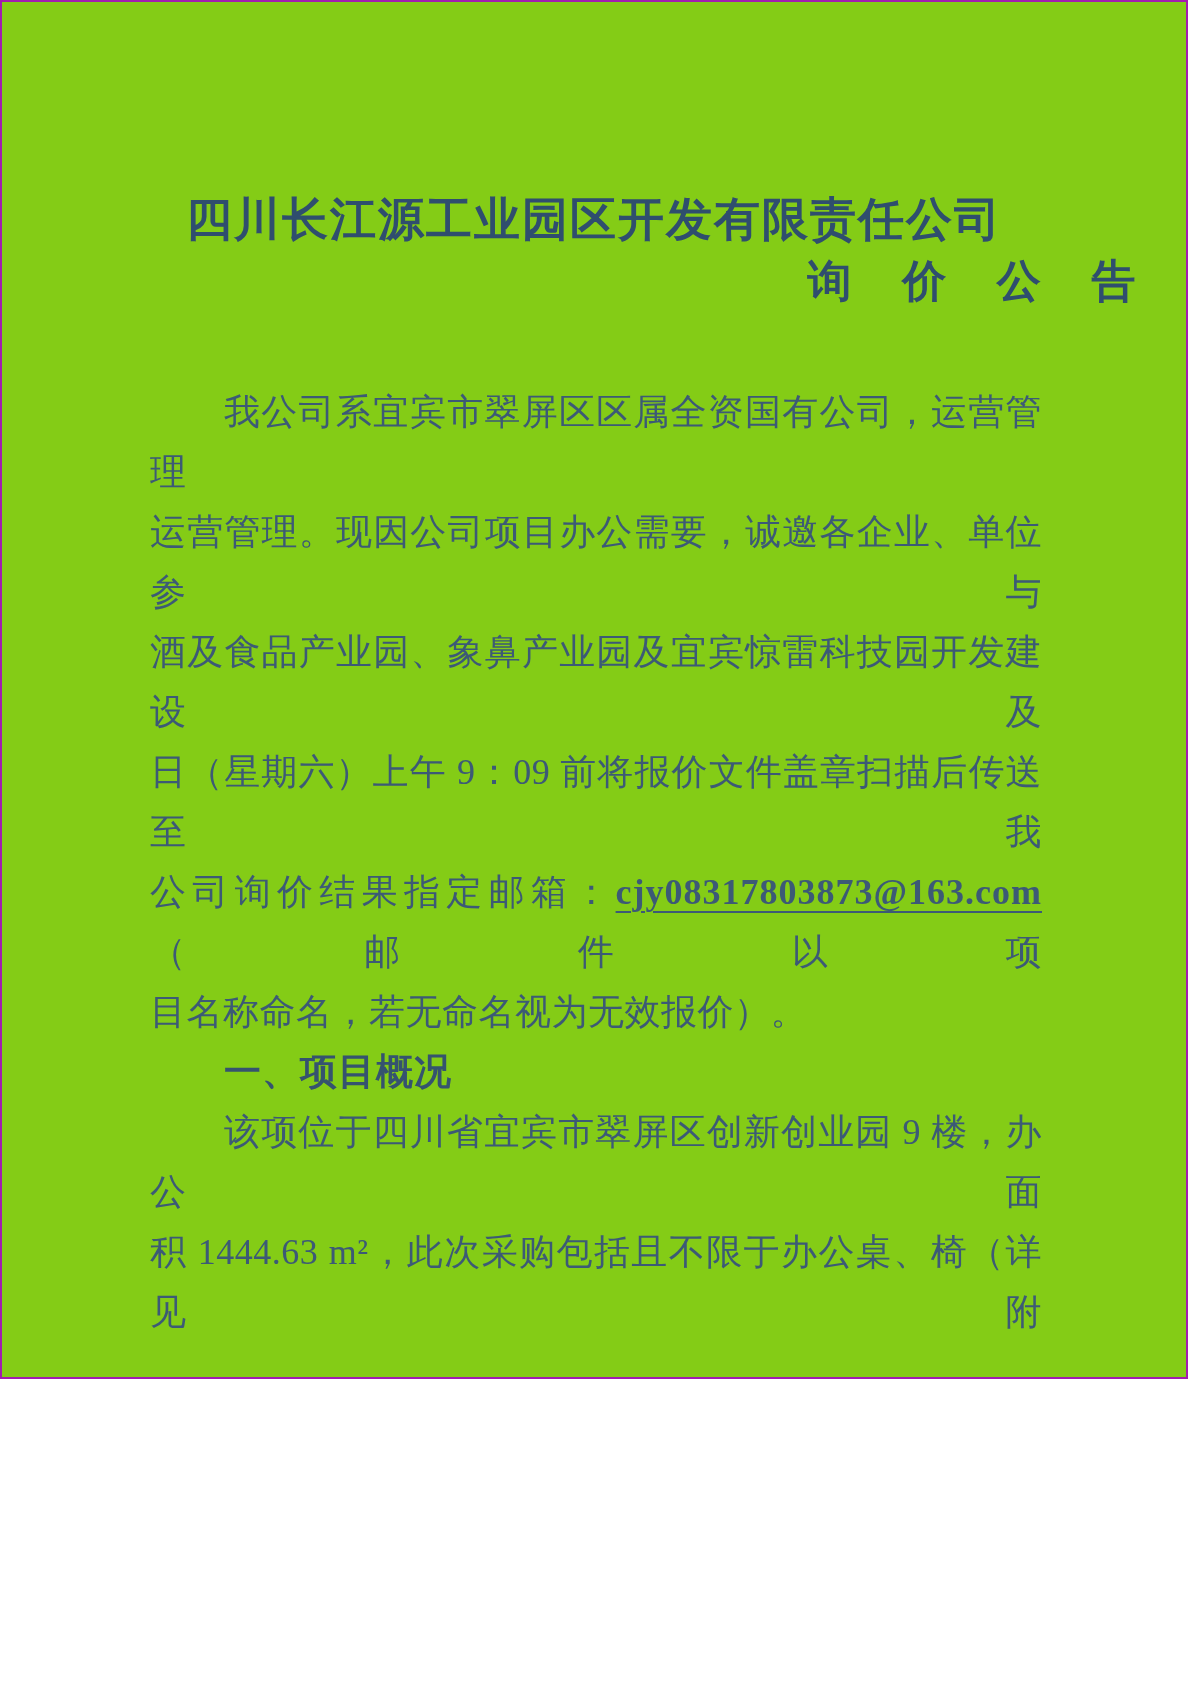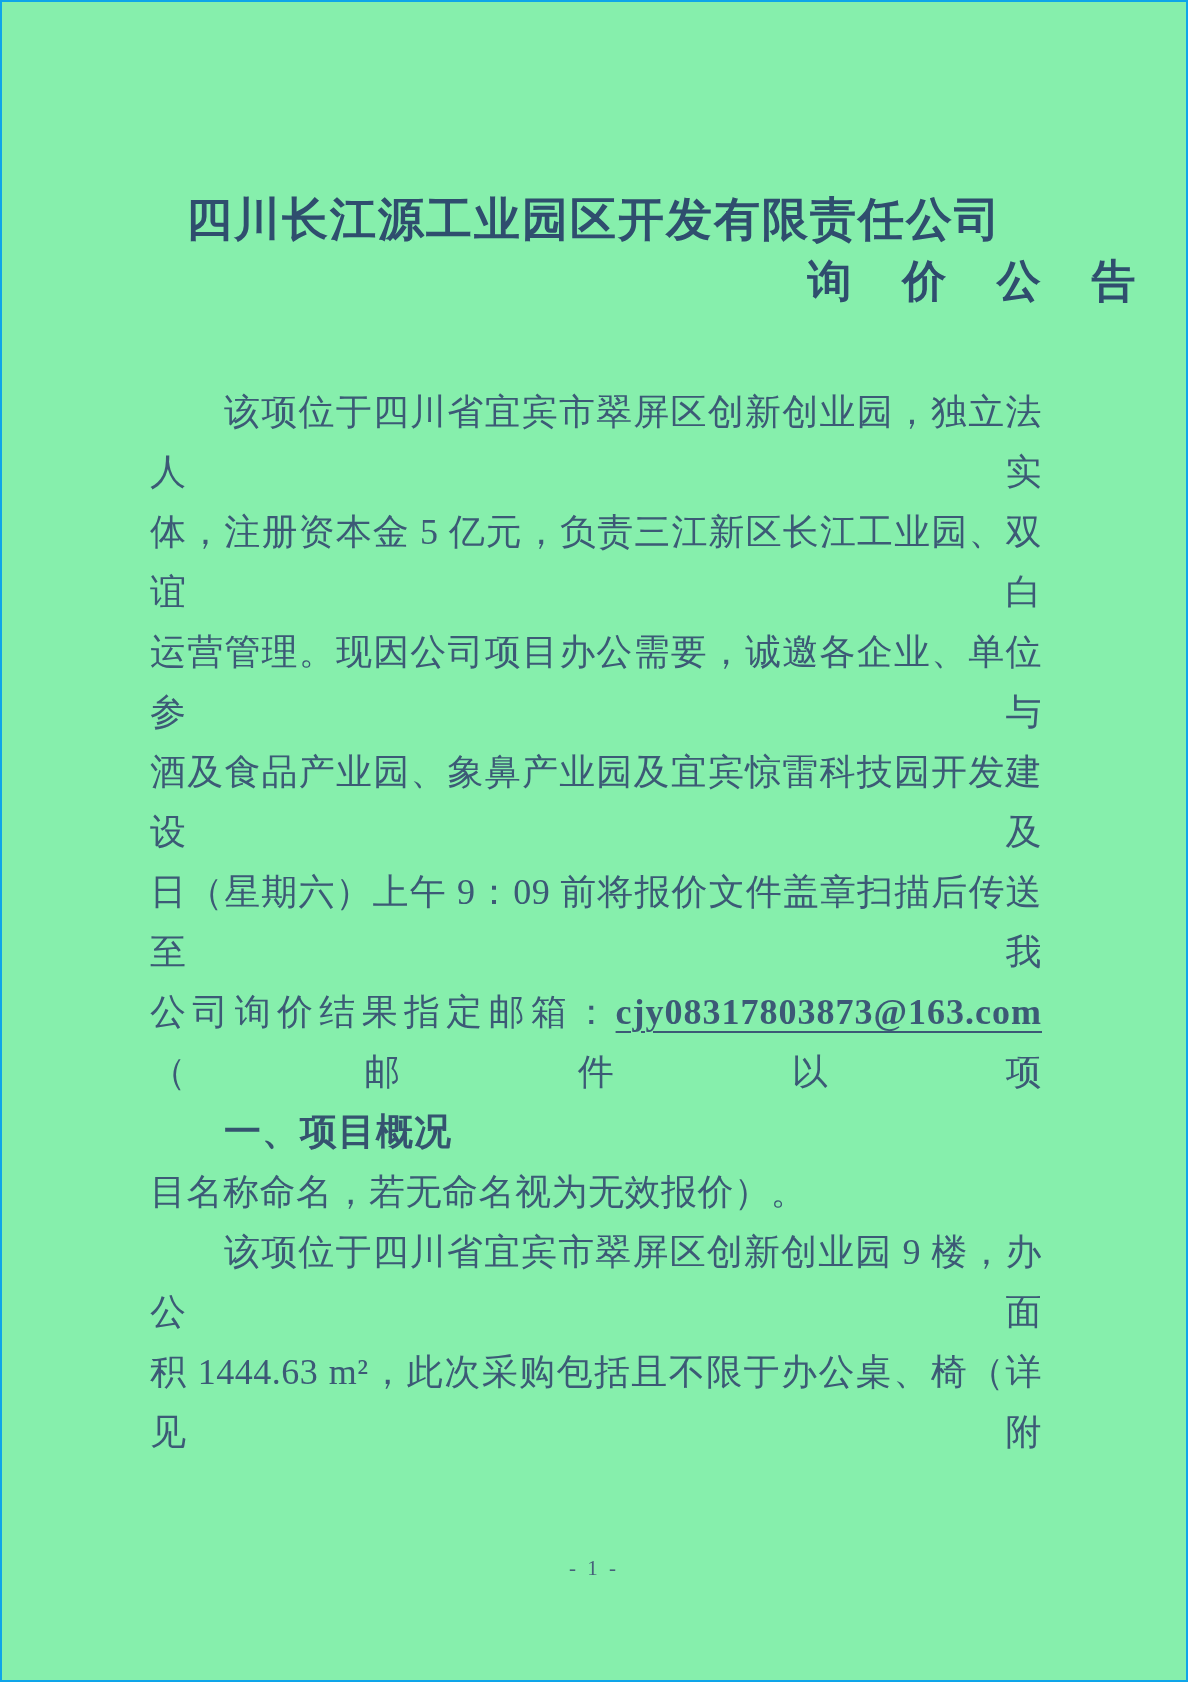--- a/index.html
+++ b/index.html
@@ -3,23 +3,23 @@
 <meta charset="utf-8">
 <style>
   html, body {
     margin: 0;
     padding: 0;
     background: #ffffff;
   }
   .page {
     position: relative;
     width: 1188px;
-    height: 1682px;
-    background: #86efac;
-    border: 2px solid #0ea5e9;
+    height: 1379px;
+    background: #84cc16;
+    border: 2px solid #a21caf;
     box-sizing: border-box;
     overflow: hidden;
     font-family: "Liberation Serif", serif;
   }
   .doc-title {
     position: absolute;
     top: 190px;
     left: 0;
     width: 100%;
     margin: 0;
@@ -99,31 +99,30 @@
 </head>
 <body>
 
 <div class="page">
 
   <h1 class="doc-title">四川长江源工业园区开发有限责任公司</h1>
   <h2 class="doc-subtitle">询价公告</h2>
 
   <div class="doc-body">
 
-    <p class="line indent">该项位于四川省宜宾市翠屏区创新创业园，独立法人实</p>
-    <p class="line">体，注册资本金 5 亿元，负责三江新区长江工业园、双谊白</p>
+    <p class="line indent">我公司系宜宾市翠屏区区属全资国有公司，运营管理</p>
     <p class="line">运营管理。现因公司项目办公需要，诚邀各企业、单位参与</p>
     <p class="line">酒及食品产业园、象鼻产业园及宜宾惊雷科技园开发建设及</p>
     <p class="line">日（星期六）上午 9：09 前将报价文件盖章扫描后传送至我</p>
 
     <p class="line"><span>公司询价结果指定邮箱：</span><span class="email">cjy08317803873@163.com</span><span>（邮件以项</span></p>
 
+    <p class="line last">目名称命名，若无命名视为无效报价）。</p>
+
     <p class="line heading">一、项目概况</p>
-
-    <p class="line last">目名称命名，若无命名视为无效报价）。</p>
 
     <p class="line indent">该项位于四川省宜宾市翠屏区创新创业园 9 楼，办公面</p>
     <p class="line">积 1444.63 m²，此次采购包括且不限于办公桌、椅（详见附</p>
 
   </div>
 
   <div class="page-number">- 1 -</div>
 
 </div>
 

